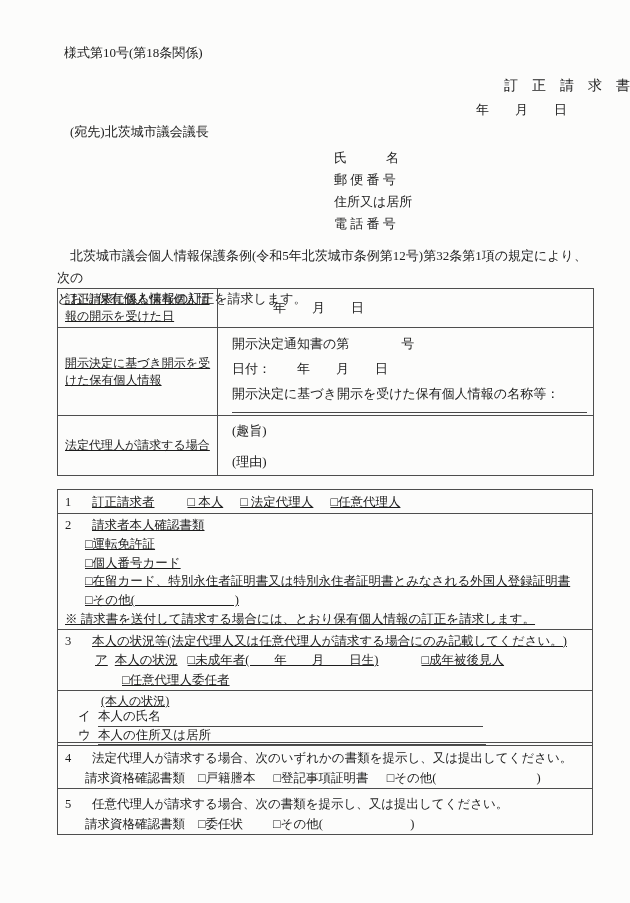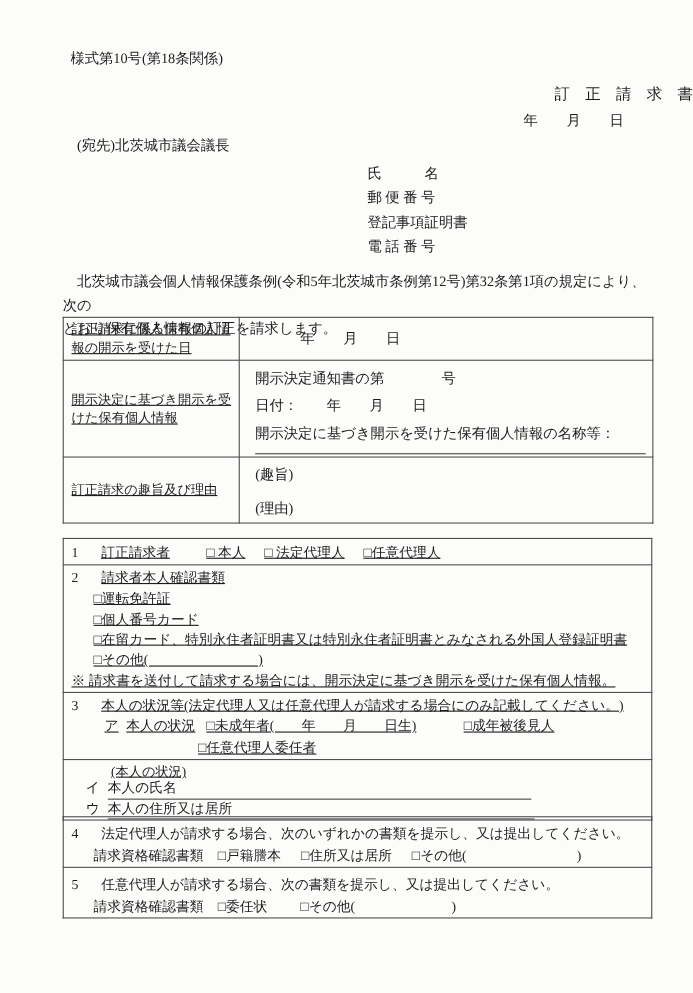--- a/index.html
+++ b/index.html
@@ -48,21 +48,21 @@
   .t2 .s1td { height: 24px; padding: 4px 0 0 7px; }
   .t2 .s1td .opt1 { margin-left: 33px; }
   .t2 .s1td .opt  { margin-left: 17px; }
   .t2 .s2td { height: 114px; padding: 2px 0 0 7px; line-height: 18.8px; }
   .t2 .s2td .item { margin-left: 20px; }
   .t2 .s3td { height: 59px; padding: 2px 0 0 7px; line-height: 19.5px; }
   .t2 .s3td .marker { margin-left: 30px; }
   .t2 .s3td .lbl-a { margin-left: 7px; }
   .t2 .s3td .opt-minor { margin-left: 10px; text-align: right; }
   .t2 .s3td .opt-ward { margin-left: 43px; margin-top: 20px; }
-  .t2 .s3td .line-a2 { margin-left: 115px; }
+  .t2 .s3td .line-a2 { margin-left: 57px; }
   .t2 .s4td { height: 51px; padding: 3px 0 0 7px; }
   .t2 .furigana { margin-left: 36px; font-size: 12px; line-height: 14px; }
   .t2 .uline { line-height: 17.5px; }
   .t2 .marker2 { display: inline-block; width: 20px; margin-left: 13px; }
   .t2 .fill { display: inline-block; border-bottom: 1px solid #474747; }
   .t2 .f1 { width: 385px; }
   .t2 .f2 { width: 388px; }
 
   
   .t3 { position: absolute; left: 57px; top: 742px; width: 536px; font-size: 12.5px; }
@@ -80,21 +80,21 @@
 <div class="page">
 
   <div class="form-number">様式第10号(第18条関係)</div>
   <div class="doc-title">訂　正　請　求　書</div>
   <div class="date-line">年　　月　　日</div>
   <div class="addressee">(宛先)北茨城市議会議長</div>
 
   <div class="applicant-block">
     <div>氏　　　名</div>
     <div>郵 便 番 号</div>
-    <div>登記事項証明書</div>
+    <div>住所又は居所</div>
     <div>電 話 番 号</div>
   </div>
 
   <div class="intro">
     <div>　北茨城市議会個人情報保護条例(令和5年北茨城市条例第12号)第32条第1項の規定により、次の</div>
     <div>とおり保有個人情報の訂正を請求します。</div>
   </div>
 
   <table class="t1">
     <tbody>
@@ -109,21 +109,21 @@
       <td class="val">
         <div class="val-inner">
           <div>開示決定通知書の第　　　　号</div>
           <div>日付：　　年　　月　　日</div>
           <div>開示決定に基づき開示を受けた保有個人情報の名称等：</div>
           <div class="underline"></div>
         </div>
       </td>
     </tr>
     <tr class="r3">
-      <td class="lbl">訂正請求の趣旨及び理由</td>
+      <td class="lbl">法定代理人が請求する場合</td>
       <td class="val">
         <div class="val-inner">
           <div>(趣旨)</div>
           <div class="reason">(理由)</div>
         </div>
       </td>
     </tr>
   </tbody>
     </table>
 
@@ -134,21 +134,21 @@
         <span class="num">1</span><span>訂正請求者</span><span class="opt1">□ 本人</span><span class="opt">□ 法定代理人</span><span class="opt">□任意代理人</span>
       </td>
     </tr>
     <tr>
       <td class="s2td">
         <div><span class="num">2</span><span>請求者本人確認書類</span></div>
         <div class="item">□運転免許証</div>
         <div class="item">□個人番号カード</div>
         <div class="item">□在留カード、特別永住者証明書又は特別永住者証明書とみなされる外国人登録証明書</div>
         <div class="item">□その他(　　　　　　　　)</div>
-        <div class="note">※ 請求書を送付して請求する場合には、開示決定に基づき開示を受けた保有個人情報。</div>
+        <div class="note">※ 請求書を送付して請求する場合には、とおり保有個人情報の訂正を請求します。</div>
       </td>
     </tr>
     <tr>
       <td class="s3td">
         <div><span class="num">3</span><span>本人の状況等(法定代理人又は任意代理人が請求する場合にのみ記載してください。)</span></div>
         <div><span class="marker">ア</span><span class="lbl-a">本人の状況</span><span class="opt-minor">□未成年者(　　年　　月　　日生)</span><span class="opt-ward">□成年被後見人</span></div>
         <div class="line-a2">□任意代理人委任者</div>
       </td>
     </tr>
     <tr>
@@ -159,21 +159,21 @@
       </td>
     </tr>
   </tbody>
     </table>
 
   <table class="t3">
     <tbody>
         <tr>
       <td class="r4td">
         <div><span class="num">4</span><span>法定代理人が請求する場合、次のいずれかの書類を提示し、又は提出してください。</span></div>
-        <div class="opts"><span>請求資格確認書類</span><span class="opt">□戸籍謄本</span><span class="opt-b">□住所又は居所</span><span class="opt-b">□その他(　　　　　　　　)</span></div>
+        <div class="opts"><span>請求資格確認書類</span><span class="opt">□戸籍謄本</span><span class="opt-b">□登記事項証明書</span><span class="opt-b">□その他(　　　　　　　　)</span></div>
       </td>
     </tr>
     <tr>
       <td class="r5td">
         <div><span class="num">5</span><span>任意代理人が請求する場合、次の書類を提示し、又は提出してください。</span></div>
         <div class="opts"><span>請求資格確認書類</span><span class="opt">□委任状</span><span class="opt-wide">□その他(　　　　　　　)</span></div>
       </td>
     </tr>
   </tbody>
     </table>

